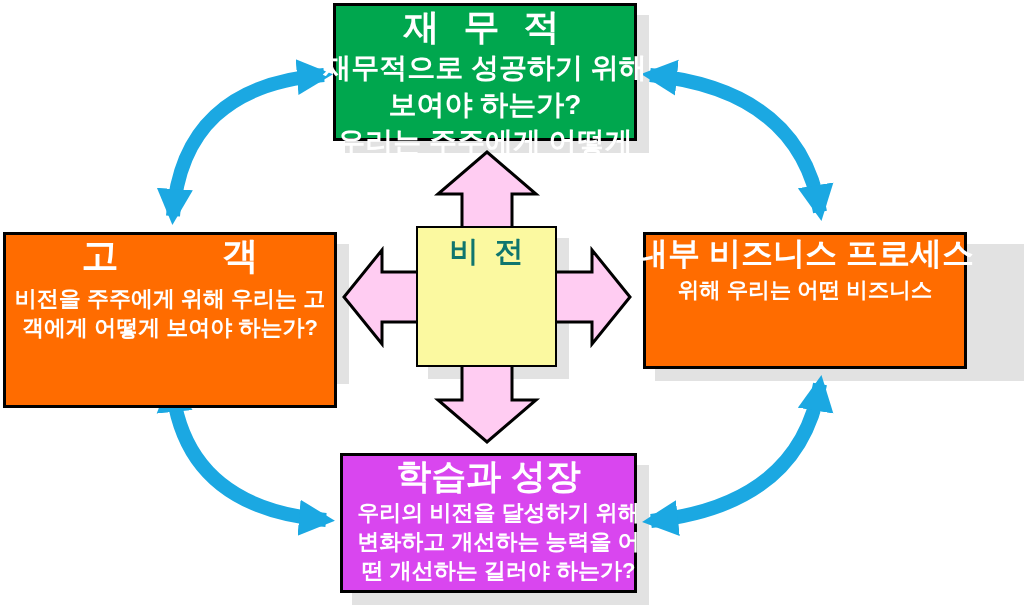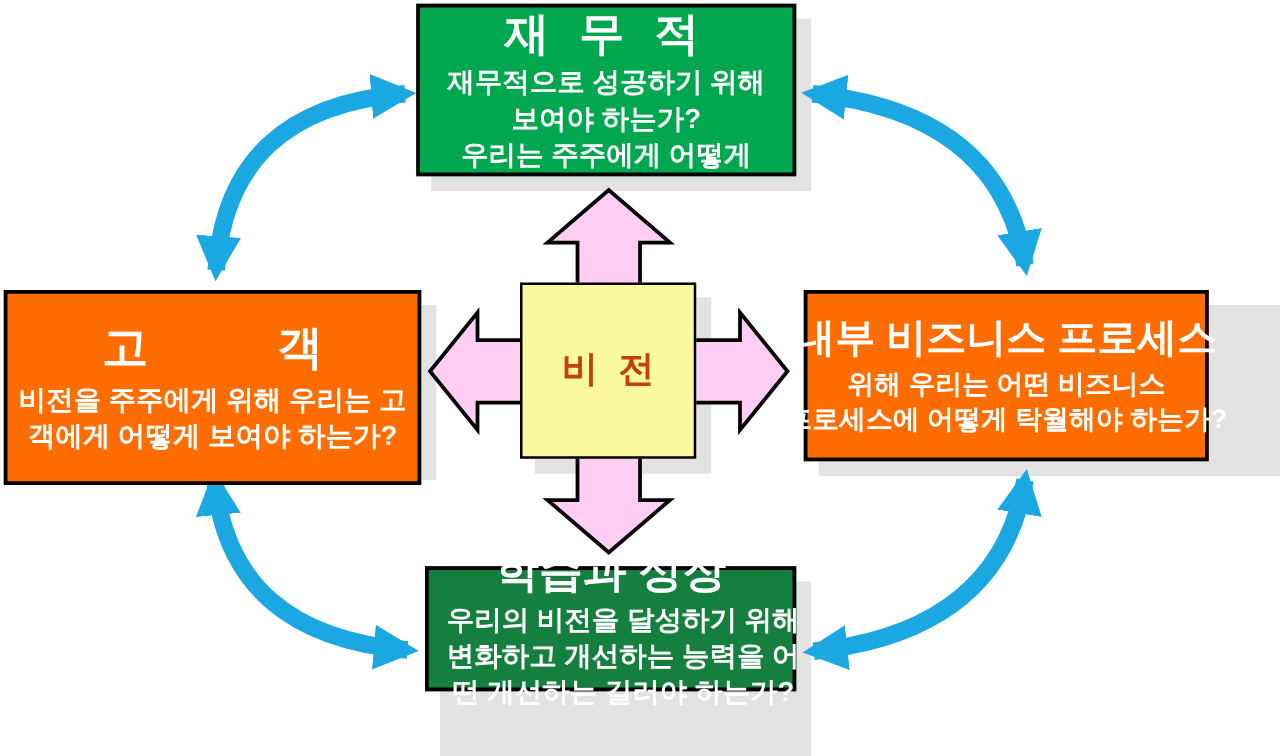--- a/index.html
+++ b/index.html
@@ -1,38 +1,38 @@
 <!DOCTYPE html>
 <html><head>
 <meta charset="utf-8">
 <style>
   html,body{margin:0;padding:0;background:#ffffff;}
   body{width:1024px;height:605px;position:relative;overflow:hidden;
        font-family:"Liberation Sans", sans-serif;}
   .stage{position:absolute;left:0;top:0;width:1024px;height:605px;}
   svg.layer{position:absolute;left:0;top:0;z-index:1;}
   .box{position:absolute;z-index:2;border:3px solid #000;box-sizing:border-box;
-       display:flex;flex-direction:column;align-items:center;justify-content:center;
+       display:flex;flex-direction:column;align-items:center;
        text-align:center;font-weight:bold;color:#fff;}
   .box .title{white-space:pre;line-height:1.15;}
   .box .line{white-space:nowrap;line-height:1.32;}
   .box-financial{left:333px;top:3px;width:304px;height:138px;background:#00A74E;}
   .box-financial .title{font-size:36px;letter-spacing:7px;margin-bottom:3px;}
-  .box-financial .line{font-size:22px;}
-  .box-customer{left:3px;top:232px;width:334px;height:156px;background:#FF6C00;}
+  .box-financial .line{font-size:28px;}
+  .box-customer{left:3px;top:232px;width:334px;height:176px;background:#FF6C00;}
   .box-customer .title{font-size:37px;margin-bottom:6px;}
   .box-customer .line{font-size:22px;}
   .box-internal{left:643px;top:232px;width:324px;height:137px;background:#FF6C00;}
   .box-internal .title{font-size:32px;margin-bottom:4px;}
   .box-internal .line{font-size:21.5px;}
-  .box-learning{left:340px;top:453px;width:297px;height:100px;background:#15803d;}
+  .box-learning{left:340px;top:453px;width:297px;height:140px;background:#d946ef;}
   .box-learning .title{font-size:35px;margin-bottom:2px;}
   .box-learning .line{font-size:22px;margin-left:20px;}
   .box-vision{left:416px;top:226px;width:141px;height:141px;background:#FBF9A0;
-              border-width:2px;color:#c2410c;}
+              border-width:2px;color:#0f766e;}
   .box-vision .vline{white-space:pre;font-size:29px;line-height:1.6;}
 </style>
 </head>
 <body>
 
 <div class="stage">
 
   <svg class="layer" width="1024" height="605" viewBox="0 0 1024 605">
     <defs>
       <marker id="ah" viewBox="0 0 10 10" refX="7.5" refY="5" markerWidth="36" markerHeight="44" markerUnits="userSpaceOnUse" orient="auto-start-reverse">
@@ -66,21 +66,20 @@
 
   <div class="box box-customer">
     <div class="title">고          객</div>
     <div class="line">비전을 주주에게 위해 우리는 고</div>
     <div class="line">객에게 어떻게 보여야 하는가?</div>
   </div>
 
   <div class="box box-internal">
     <div class="title">내부 비즈니스 프로세스</div>
     <div class="line">위해 우리는 어떤 비즈니스</div>
-    <div class="line">프로세스에 어떻게 탁월해야 하는가?</div>
   </div>
 
   <div class="box box-learning">
     <div class="title">학습과 성장</div>
     <div class="line">우리의 비전을 달성하기 위해</div>
     <div class="line">변화하고 개선하는 능력을 어</div>
     <div class="line">떤 개선하는 길러야 하는가?</div>
   </div>
 
   <div class="box box-vision">

